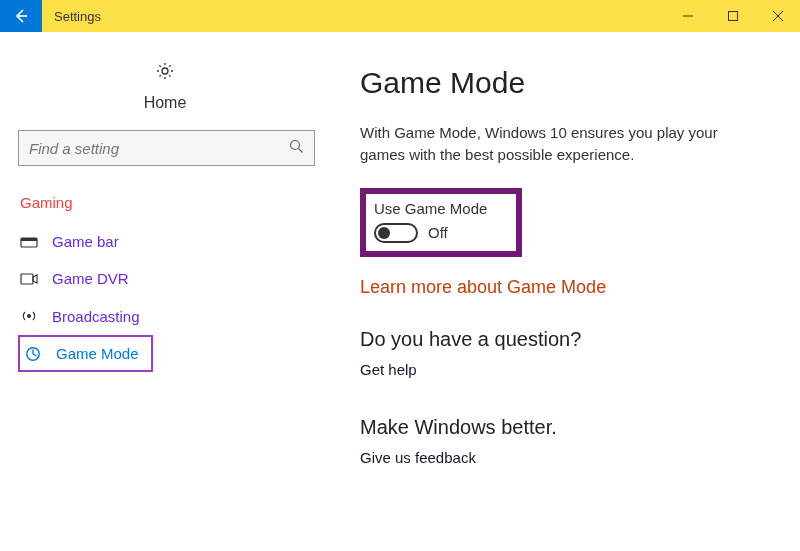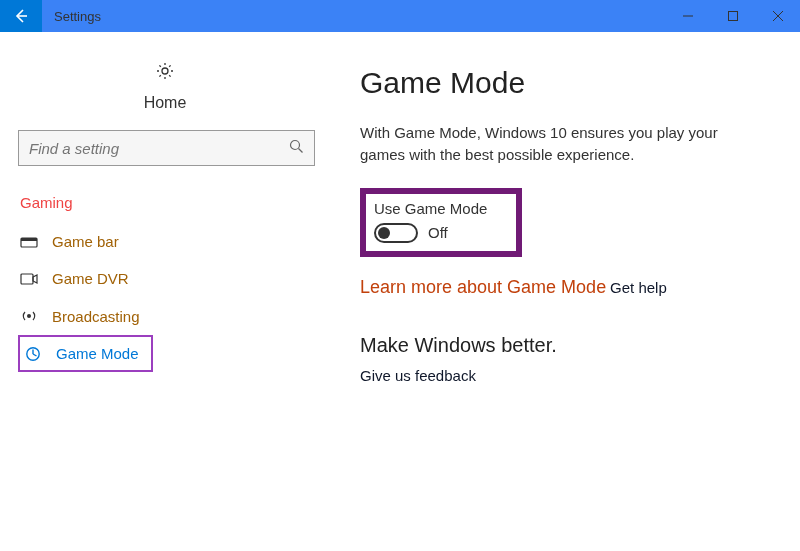--- a/index.html
+++ b/index.html
@@ -9,21 +9,21 @@
       color: #333;
       background: #fff;
       width: 800px;
       height: 551px;
       overflow: hidden;
     }
     .titlebar {
       display: flex;
       align-items: center;
       height: 32px;
-      background: #3b82f6;
+      background: #fde047;
     }
     .back-btn {
       width: 42px;
       height: 32px;
       background: #0078d7;
       display: flex;
       align-items: center;
       justify-content: center;
       color: #fff;
       cursor: pointer;
@@ -88,21 +88,21 @@
       margin-bottom: 12px;
       padding-left: 2px;
     }
     .nav-item {
       display: flex;
       align-items: center;
       gap: 14px;
       padding: 10px 2px;
       cursor: pointer;
       font-size: 15px;
-      color: #a16207;
+      color: #6d28d9;
     }
     .nav-item.selected {
       color: #0078d7;
       border: 2px solid #9b3fbf;
       padding: 8px 4px;
       width: 135px;
     }
     .nav-icon { width: 18px; display:flex; align-items:center; justify-content:center; }
     .main {
       flex: 1;
@@ -294,18 +294,19 @@
       <div class="toggle-row">
         <div class="toggle">
           <div class="knob"></div>
         </div>
         <span class="toggle-state">Off</span>
       </div>
     </div>
 
     <a class="link">Learn more about Game Mode</a>
 
+    <h2>Do you have a question?</h2>
     <a class="help-link">Get help</a>
 
     <h2>Make Windows better.</h2>
     <a class="feedback-link">Give us feedback</a>
   </div>
 </div>
 
 </body></html>

